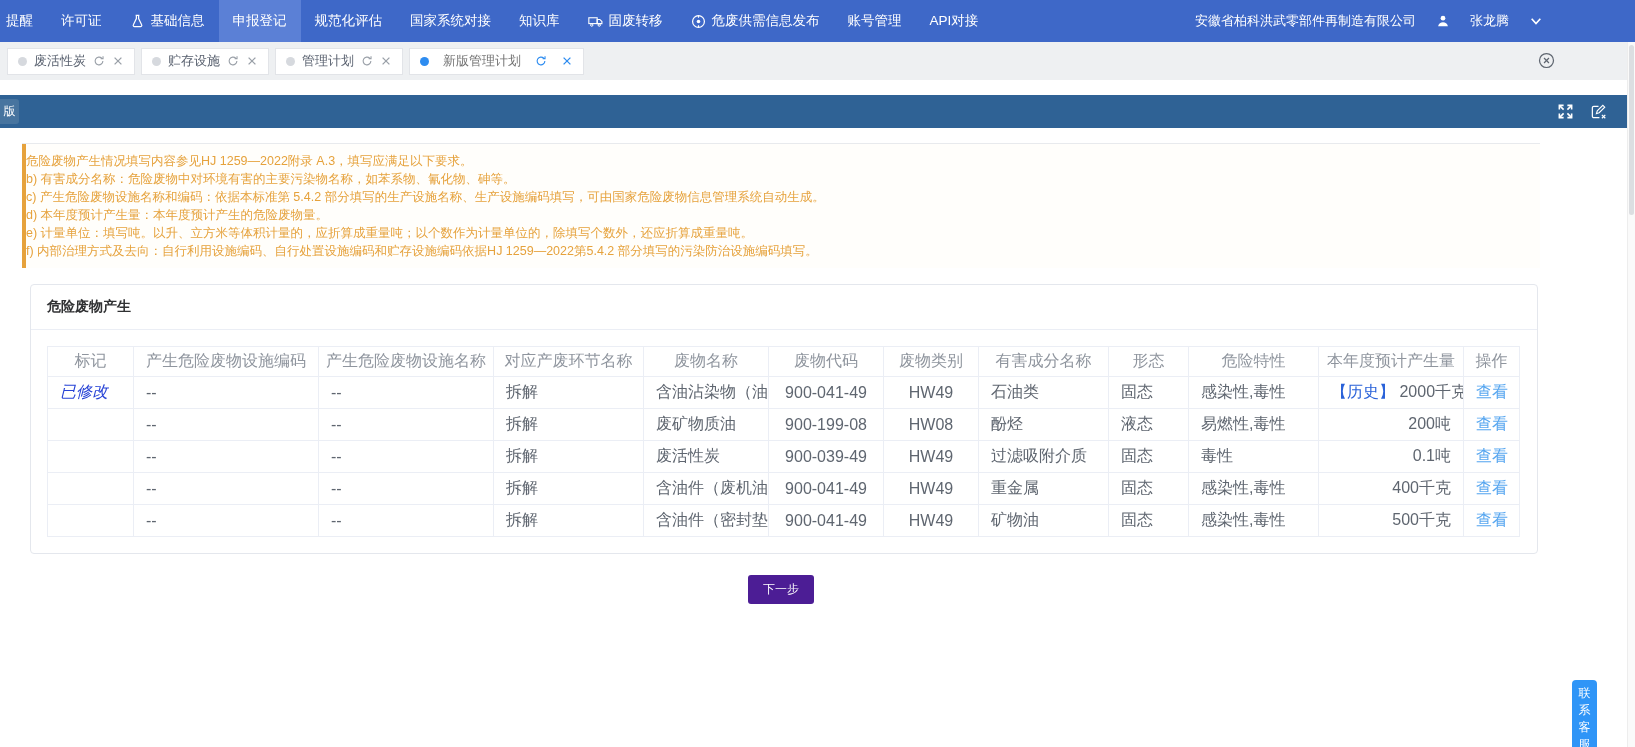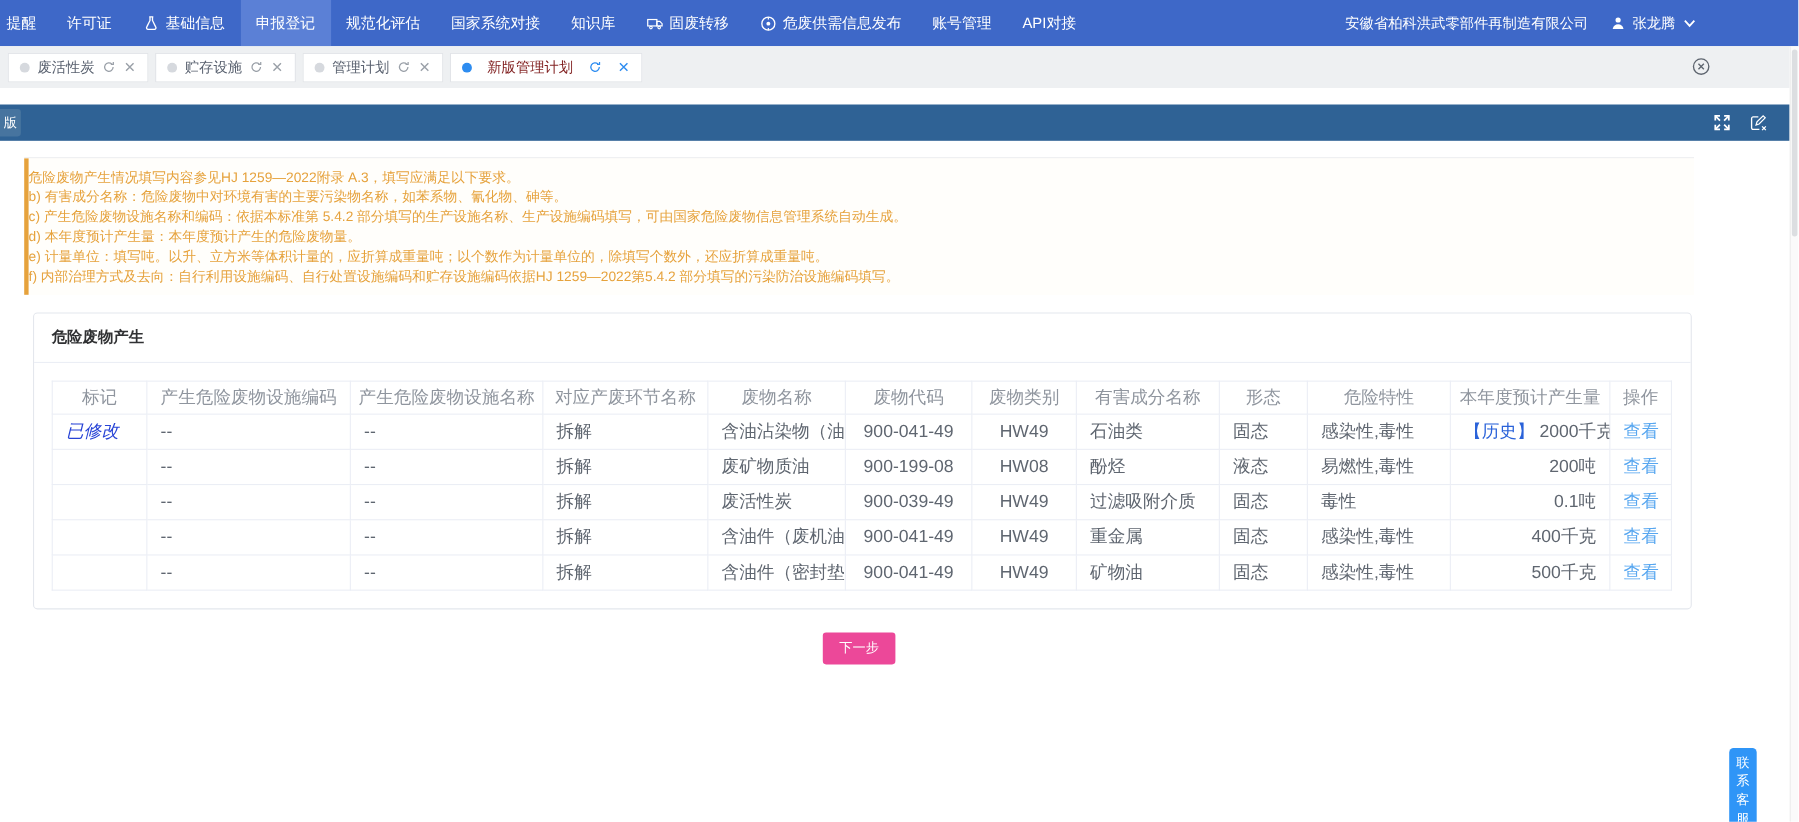--- a/index.html
+++ b/index.html
@@ -12,31 +12,31 @@
 
   
   .navbar { height:42px; width:1635px; background:#3e68c8; display:flex; align-items:stretch; color:#fff; }
   .nav-items { display:flex; align-items:stretch; }
   .nav-item { display:flex; align-items:center; gap:6px; padding:0 14px; font-size:13.5px; cursor:pointer; white-space:nowrap; }
   .nav-item:first-child { padding-left:6px; }
   .nav-item.active { background:#5b80d6; }
   .nav-item .icon svg { width:15px; height:15px; }
   .nav-right { margin-left:auto; display:flex; align-items:center; gap:20px; padding-right:92px; }
   .company-name { font-size:13px; }
-  .user-menu { display:flex; align-items:center; gap:6px; cursor:pointer; font-size:13px; }
+  .user-menu { display:flex; align-items:center; gap:20px; cursor:pointer; font-size:13px; }
   .user-menu .icon svg { width:14px; height:14px; }
 
   
   .tabbar { height:38px; width:1627px; background:#eef0f2; display:flex; align-items:center; padding-left:7px; position:relative; }
   .tab-list { display:flex; align-items:center; }
   .tab { height:27px; background:#fff; border:1px solid #e2e4e8; display:flex; align-items:center; gap:7px; padding:0 10px; margin-right:6px; font-size:13px; color:#5a6270; cursor:pointer; white-space:nowrap; }
   .tab-dot { width:9px; height:9px; border-radius:50%; background:#d6d9de; }
   .tab .icon { color:#9aa0a8; }
   .tab .icon svg { width:12px; height:12px; }
-  .tab.active { color:#7f1d1d;gap:14px; }
+  .tab.active { color:#737373;gap:14px; }
   .tab.active .tab-dot { background:#2d8cf0; }
   .tab.active .icon { color:#2d8cf0; }
   .tabbar-close { position:absolute; right:72px; top:10px; color:#5f6670; cursor:pointer; }
   .tabbar-close svg { width:17px; height:17px; }
 
   .gap-strip { height:15px; background:#fff; }
 
   
   .section-bar { height:33px; width:1627px; background:#2f6295; position:relative; }
   .section-tag { position:absolute; left:0; top:4px; height:25px; min-width:19px; background:#47749f; color:#fff; font-size:12px; display:flex; align-items:center; justify-content:center; border-radius:0 3px 3px 0; padding:0 2px; }
@@ -63,21 +63,21 @@
   .card-body { padding:16px; }
 
   table.waste-table { border-collapse:collapse; table-layout:fixed; width:1472px; font-size:16px; }
   .waste-table th { border:1px solid #ebeef5; height:30px; color:#8f959e; font-weight:400; text-align:center; padding:0 6px; white-space:nowrap; overflow:hidden; }
   .waste-table td { border:1px solid #ebeef5; height:32px; color:#5f6670; padding:0 12px; white-space:nowrap; overflow:hidden; }
   .mark-link { color:#2743d6; cursor:pointer;font-style:italic; }
   .history-tag { color:#2a62d9; }
   .action-link { color:#58a7f0; cursor:pointer; }
 
   .footer-bar { text-align:center; padding:21px 0 0; }
-  .next-btn { background:#ec4899; color:#fff; border:none; border-radius:3px; font-size:12px; padding:6px 15px; cursor:pointer; font-family:inherit; }
+  .next-btn { background:#4c1d95; color:#fff; border:none; border-radius:3px; font-size:12px; padding:6px 15px; cursor:pointer; font-family:inherit; }
 
   
   .contact-float { position:absolute; top:680px; right:38px; width:25px; background:#2f95f7; color:#fff; border-radius:4px; padding:7px 0 9px; display:flex; flex-direction:column; align-items:center; gap:5px; font-size:12px; line-height:12px; cursor:pointer; }
 
   
   .scrollbar-track { position:absolute; top:42px; right:0; width:8px; height:705px; background:#fafafa; border-left:1px solid #ededed; cursor:pointer; }
   .scrollbar-thumb { position:absolute; top:3px; left:1px; width:5px; height:170px; background:#dcdee1; border-radius:3px; }
 </style>
 </head>
 <body>

